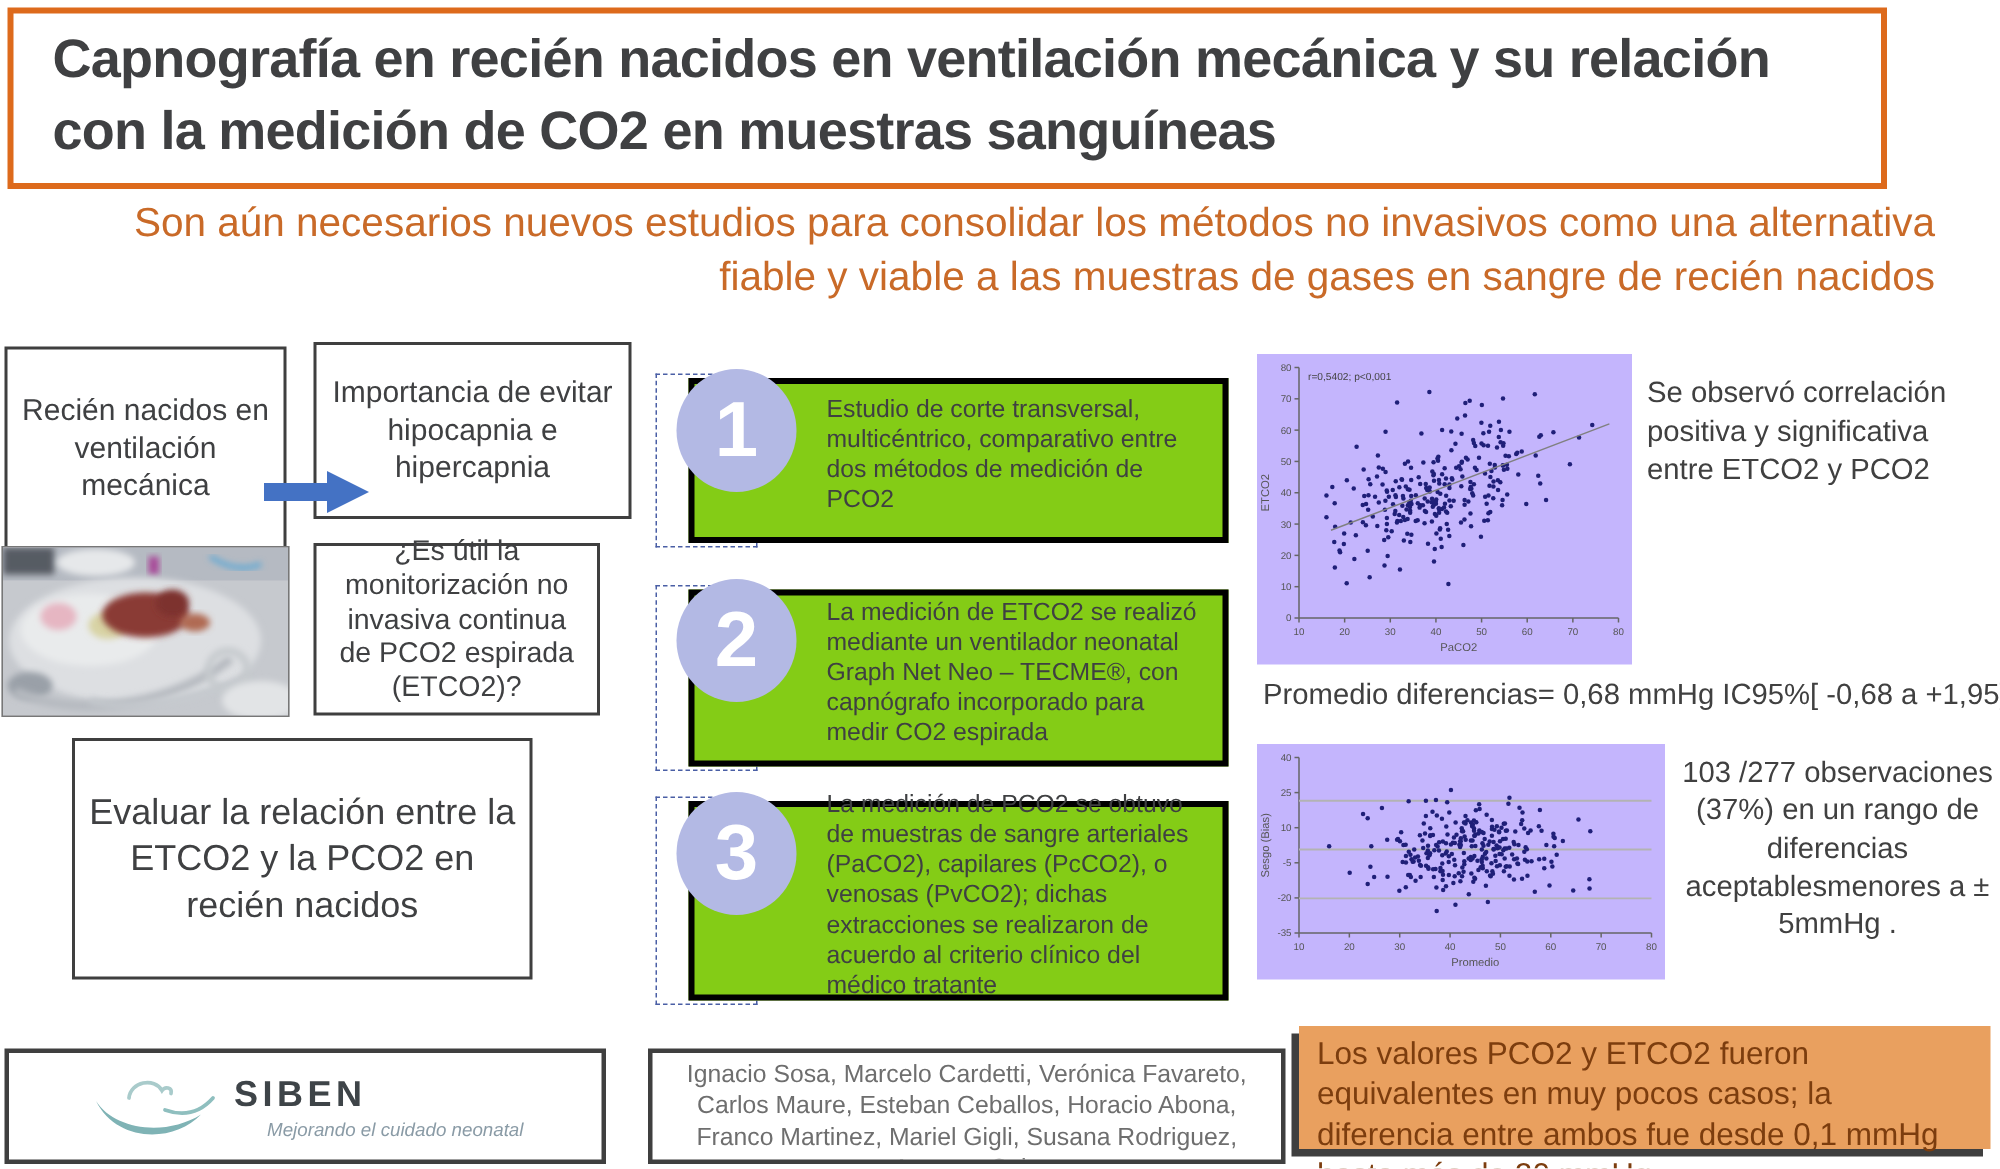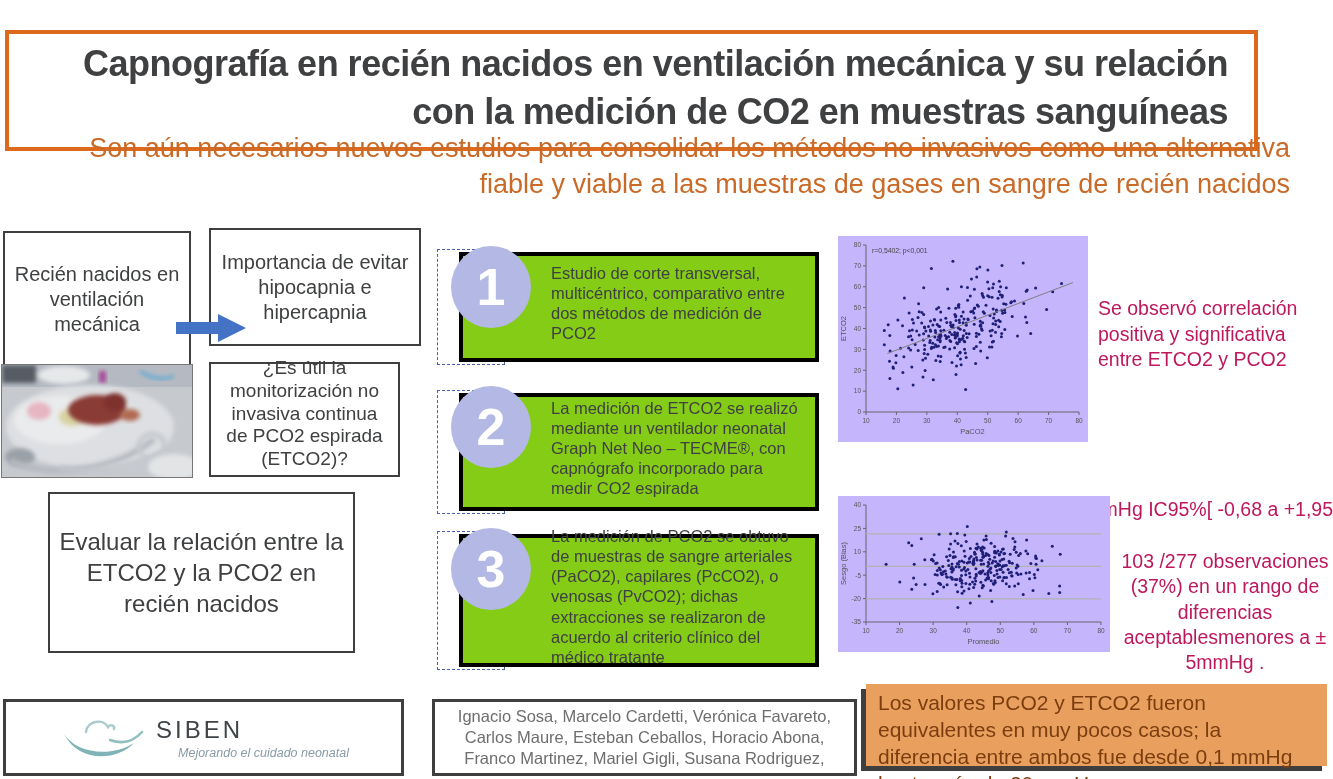--- a/index.html
+++ b/index.html
@@ -4,21 +4,21 @@
 <style>
   html,body{margin:0;padding:0;background:#ffffff;}
   .poster{
     position:relative;width:1333px;height:779px;overflow:hidden;background:#ffffff;
     font-family:"Liberation Sans", sans-serif;color:#3f4042;
   }
   
   .title-box{
     position:absolute;left:5px;top:5px;width:1253px;box-sizing:border-box;
     border:4px solid var(--accent-orange,#dd6a1c);background:#fff;
-    padding:6px 26px 12px 26px;text-align:right;margin-top:25px;
+    padding:6px 26px 12px 26px;text-align:left;
   }
   .title-box h1{margin:0;font-size:36px;line-height:1.32;font-weight:bold;color:#3f4042;letter-spacing:-0.5px;}
   .subtitle{
     position:absolute;left:45px;top:131px;width:1245px;text-align:right;
     font-size:27px;line-height:1.32;color:var(--subtitle-orange,#c96a28);
   }
   
   .gbox{
     position:absolute;box-sizing:border-box;border:2px solid #3f3f3f;background:#fff;
     display:flex;align-items:center;justify-content:center;text-align:center;padding:4px 8px;
@@ -51,36 +51,36 @@
   .dash2{left:437px;top:390px;width:68px;height:124px;}
   .mbox2{left:459px;top:393px;width:360px;height:118px;}
   .mcircle2{left:451px;top:386px;}
   .dash3{left:437px;top:531px;width:68px;height:139px;}
   .mbox3{left:459px;top:534px;width:360px;height:133px;}
   .mcircle3{left:451px;top:528px;}
   
   .chart{position:absolute;background:#c4b5fd;}
   .chart-correlation{left:838px;top:236px;}
   .chart-bland{left:838px;top:496px;}
-  .note{position:absolute;color:#be185d;margin-top:46px;}
+  .note{position:absolute;color:#404040;}
   .note-correlation{left:1098px;top:250px;width:222px;font-size:19.5px;line-height:1.32;text-align:left;}
   .note-meandiff{left:842px;top:452px;width:495px;font-size:19.5px;white-space:nowrap;}
   .note-agreement{left:1120px;top:503px;width:210px;font-size:19.5px;line-height:1.3;text-align:center;}
   .conclusion{
     position:absolute;left:866px;top:684px;width:461px;height:82px;box-sizing:border-box;
     background:var(--conclusion-bg,#e9a05f);color:var(--conclusion-text,#7c3d0e);
     font-size:21px;line-height:1.28;padding:6px 12px;
     box-shadow:-5px 5px 0 #3f3f3f;
   }
   
   .logo-box{
     position:absolute;left:3px;top:699px;width:401px;height:77px;box-sizing:border-box;
     border:3px solid #3f3f3f;background:#fff;display:flex;align-items:center;justify-content:center;gap:12px;
   }
-  .logo-name{font-size:24px;letter-spacing:3px;color:#3e4448;font-weight:400;}
+  .logo-name{font-size:24px;letter-spacing:3px;color:#3e4448;font-weight:700;}
   .logo-tagline{font-size:12.5px;font-style:italic;color:#8a9ba6;padding-left:22px;margin-top:2px;}
   .authors-box{
     position:absolute;left:432px;top:699px;width:425px;height:77px;box-sizing:border-box;
     border:3px solid #3f3f3f;background:#fff;display:flex;align-items:flex-start;justify-content:center;
     text-align:center;font-size:16.5px;line-height:1.27;color:#6e6e6e;padding:4px 10px;overflow:hidden;
   }
 </style>
 </head>
 <body>
 

